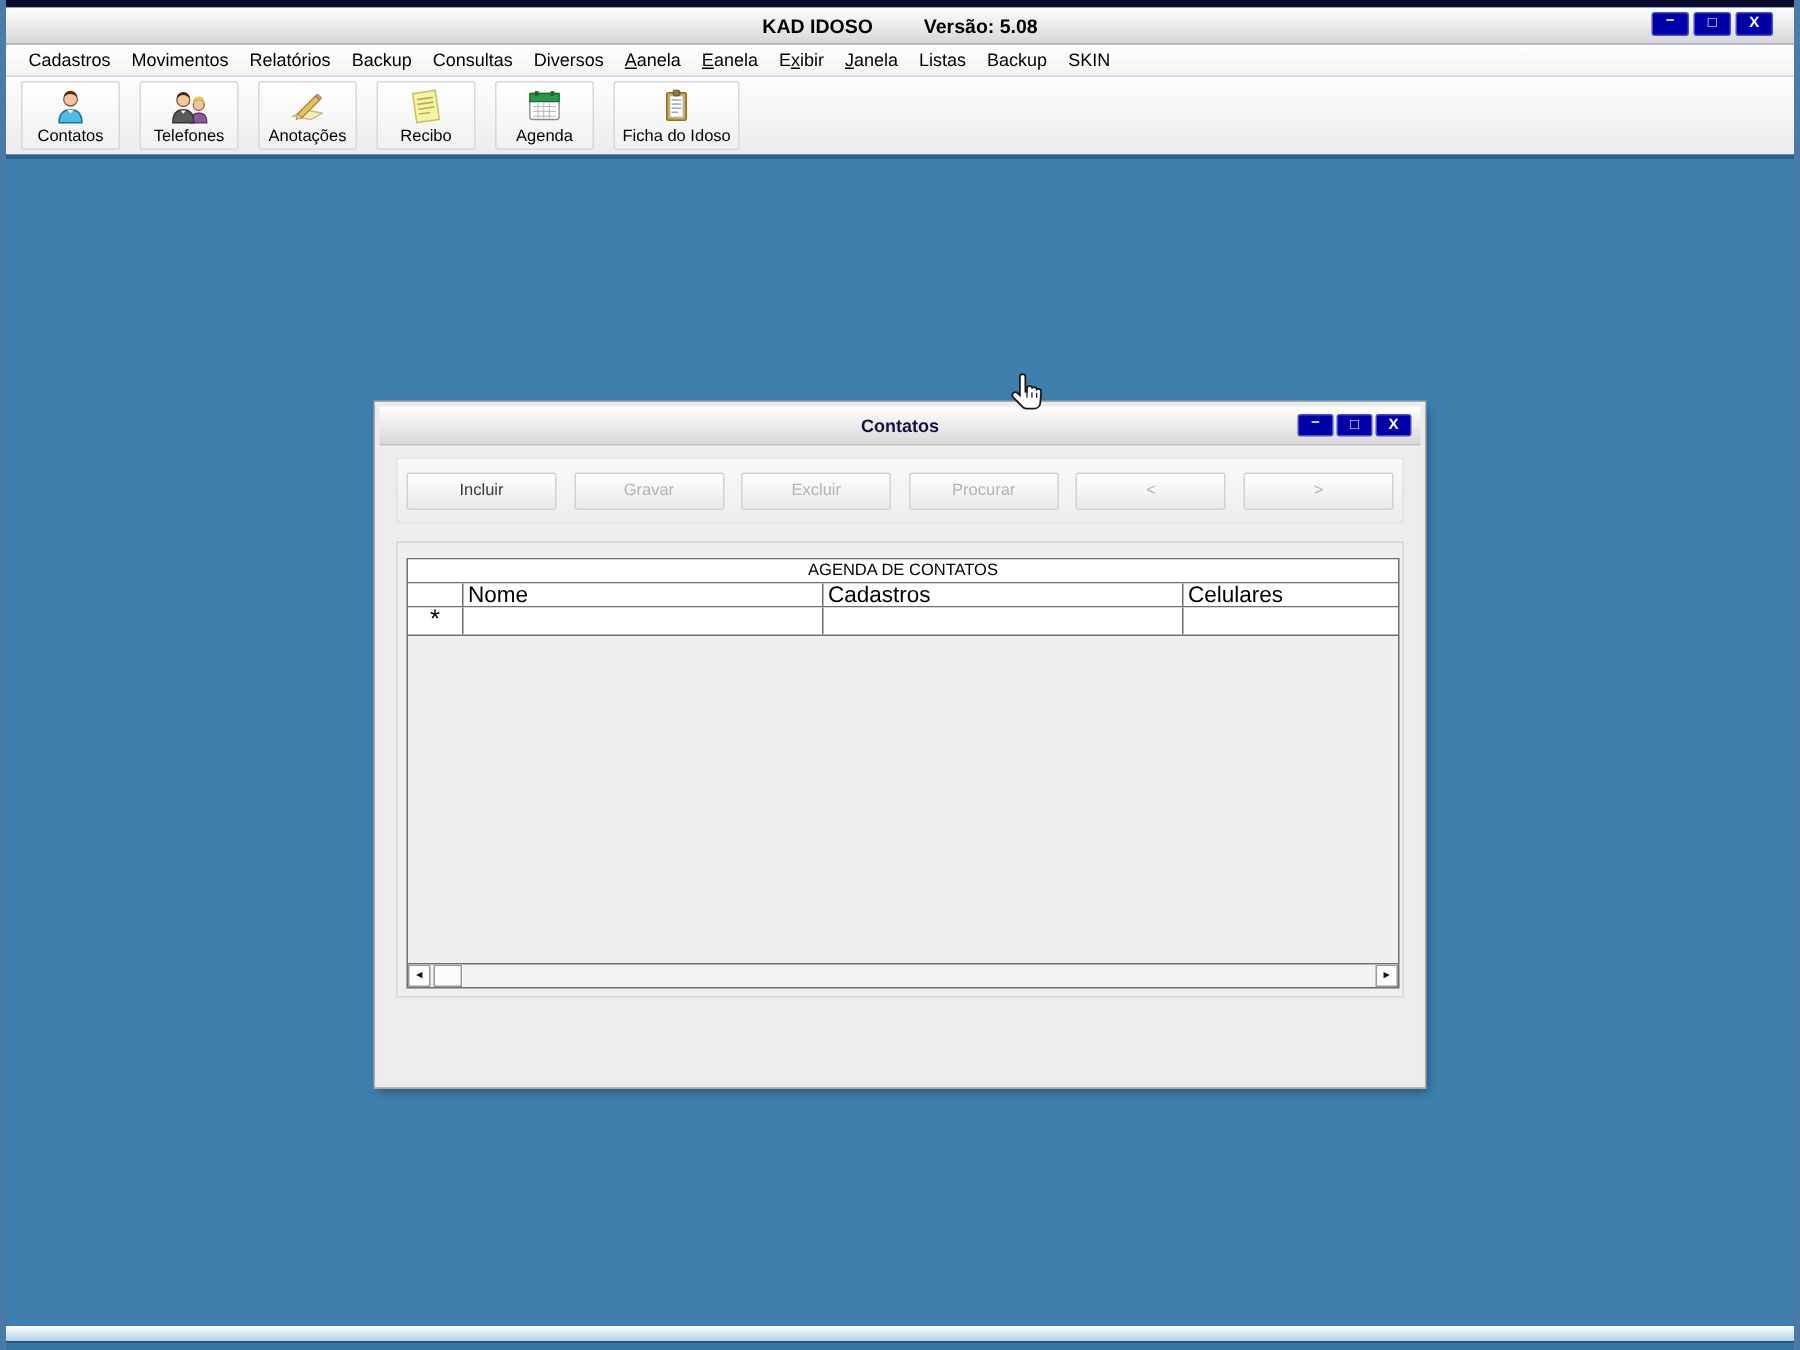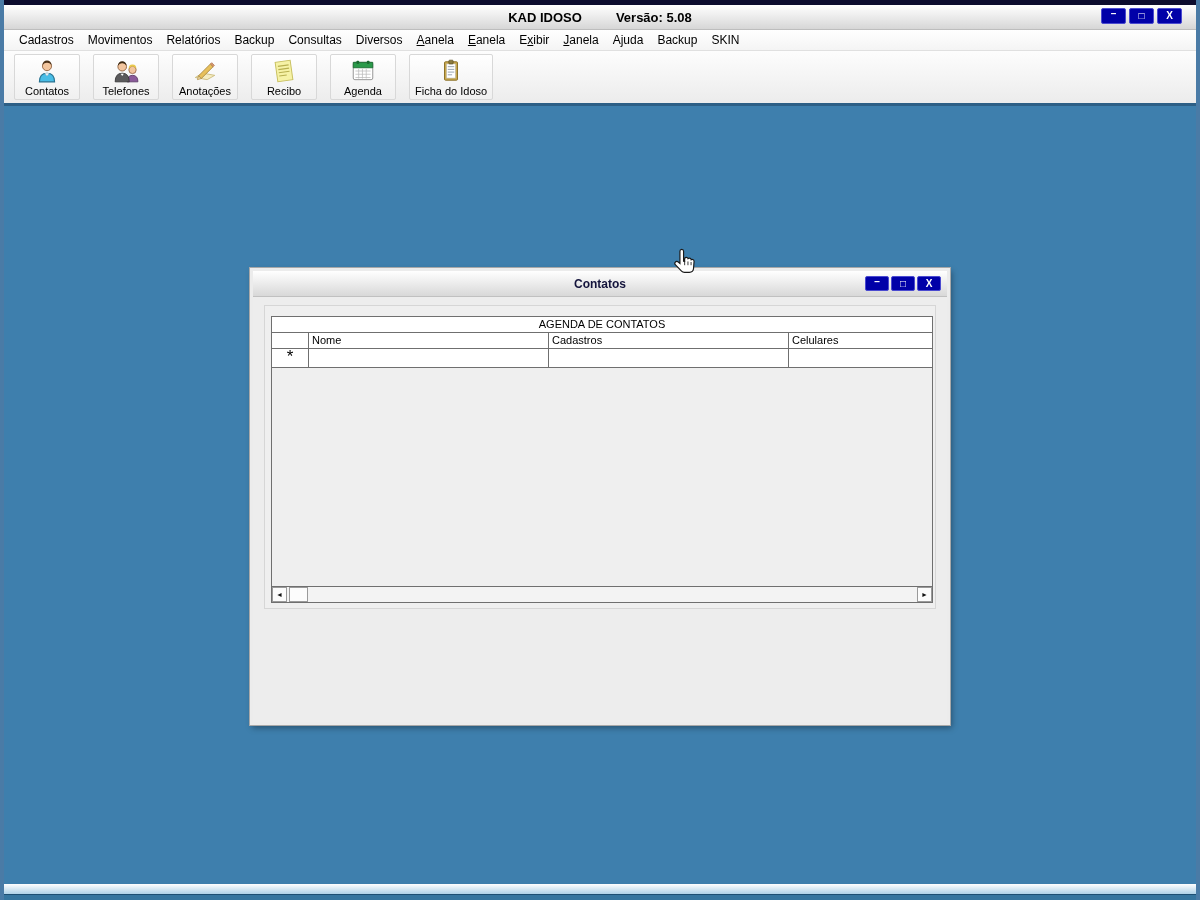--- a/index.html
+++ b/index.html
@@ -63,29 +63,29 @@
     display:flex; align-items:center; justify-content:center; font-family:"Liberation Sans",sans-serif; }
   .cmd-btn.disabled { color:#b4b4b4; }
 
   .codigo-panel { height:38px; flex:0 0 auto; margin-top:7px; border:1px solid #e2e2e2;
     border-radius:2px; background:linear-gradient(#fafafa,#ededed);
     display:flex; align-items:center; padding-left:14px; gap:6px; }
   .codigo-label { font-size:12px; color:#222; }
   .codigo-input { width:56px; height:18px; background:#fff; border:1px solid #9a9a9a;
     border-top-color:#6a6a6a; font-size:11px; padding:0 2px; }
 
-  .grid-panel { margin-top:0; height:304px; flex:0 0 auto; border:1px solid #d6d6d6;
+  .grid-panel { margin-top:12px; height:304px; flex:0 0 auto; border:1px solid #d6d6d6;
     background:#efefef; padding:10px 2px 7px 6px; }
   .grid { height:287px; border:1px solid #6f6f6f; background:#efefef;
     display:flex; flex-direction:column; }
   .grid-titlerow { height:16px; flex:0 0 auto; background:#fff; border-bottom:1px solid #6f6f6f;
     text-align:center; font-size:11px; line-height:15px; }
   .grid-header { height:16px; flex:0 0 auto; display:flex; background:#fff;
     border-bottom:1px solid #6f6f6f; }
-  .grid-header .hcell { font-size:11px; line-height:15px; padding-left:3px;
+  .grid-header .hcell { font-size:15px; line-height:15px; padding-left:3px;
     border-right:1px solid #6f6f6f; }
   .grid-row { height:19px; flex:0 0 auto; display:flex; background:#fff;
     border-bottom:1px solid #6f6f6f; }
   .grid-row .cell { border-right:1px solid #6f6f6f; font-size:11px; }
   .c-ind { width:37px; flex:0 0 auto; text-align:center; }
   .c-nome { width:240px; flex:0 0 auto; }
   .c-tel { width:240px; flex:0 0 auto; }
   .c-cel { flex:1 1 auto; border-right:none !important; }
   .ind-star { font-size:17px; line-height:15px; display:block; }
   .grid-filler { flex:1 1 auto; background:#efefef; }
@@ -123,21 +123,21 @@
       <div class="menu-item"><span>Cadastros</span><span class="u"></span><span></span></div>
       <div class="menu-item"><span>Movimentos</span><span class="u"></span><span></span></div>
       <div class="menu-item"><span>Relatórios</span><span class="u"></span><span></span></div>
       <div class="menu-item"><span>Backup</span><span class="u"></span><span></span></div>
       <div class="menu-item"><span>Consultas</span><span class="u"></span><span></span></div>
       <div class="menu-item"><span>Diversos</span><span class="u"></span><span></span></div>
       <div class="menu-item"><span></span><span class="u">A</span><span>anela</span></div>
       <div class="menu-item"><span></span><span class="u">E</span><span>anela</span></div>
       <div class="menu-item"><span>E</span><span class="u">x</span><span>ibir</span></div>
       <div class="menu-item"><span></span><span class="u">J</span><span>anela</span></div>
-      <div class="menu-item"><span>Ajuda</span><span class="u"></span><span></span></div>
+      <div class="menu-item"><span>Listas</span><span class="u"></span><span></span></div>
       <div class="menu-item"><span>Backup</span><span class="u"></span><span></span></div>
       <div class="menu-item"><span>SKIN</span><span class="u"></span><span></span></div>
     </div>
 
     <div class="toolbar">
 
       <div class="tb-btn">
         <span class="ico">
           <svg width="26" height="26" viewBox="0 0 24 24">
             <path d="M5 22 q0 -8 7 -8 q7 0 7 8 z" fill="#49bde6" stroke="#24708f" stroke-width="1"></path>
@@ -239,20 +239,28 @@
           <span class="dlg-title">Contatos</span>
           <div class="dlg-controls">
             <div class="win-btn min"><span>–</span></div>
             <div class="win-btn"><span>□</span></div>
             <div class="win-btn"><span>X</span></div>
           </div>
         </div>
 
         <div class="dlg-body">
 
+          <div class="btn-panel">
+            <div class="cmd-btn">Incluir</div>
+            <div class="cmd-btn disabled">Gravar</div>
+            <div class="cmd-btn disabled">Excluir</div>
+            <div class="cmd-btn disabled">Procurar</div>
+            <div class="cmd-btn disabled">&lt;</div>
+            <div class="cmd-btn disabled">&gt;</div>
+          </div>
 
 
           <div class="grid-panel">
             <div class="grid">
 
               <div class="grid-titlerow">AGENDA DE CONTATOS</div>
 
               <div class="grid-header">
                 <div class="hcell c-ind"></div>
                 <div class="hcell c-nome">Nome</div>

